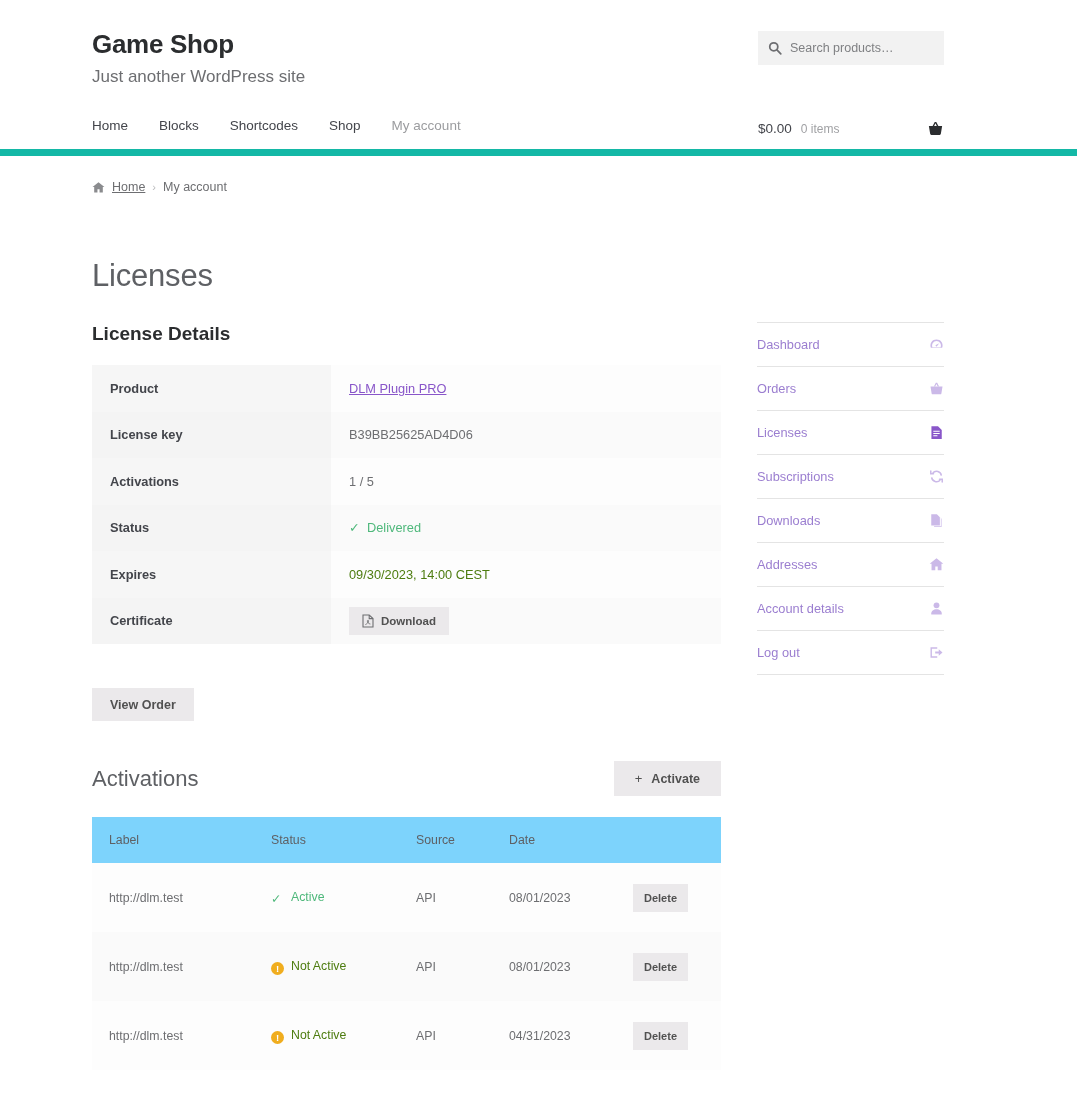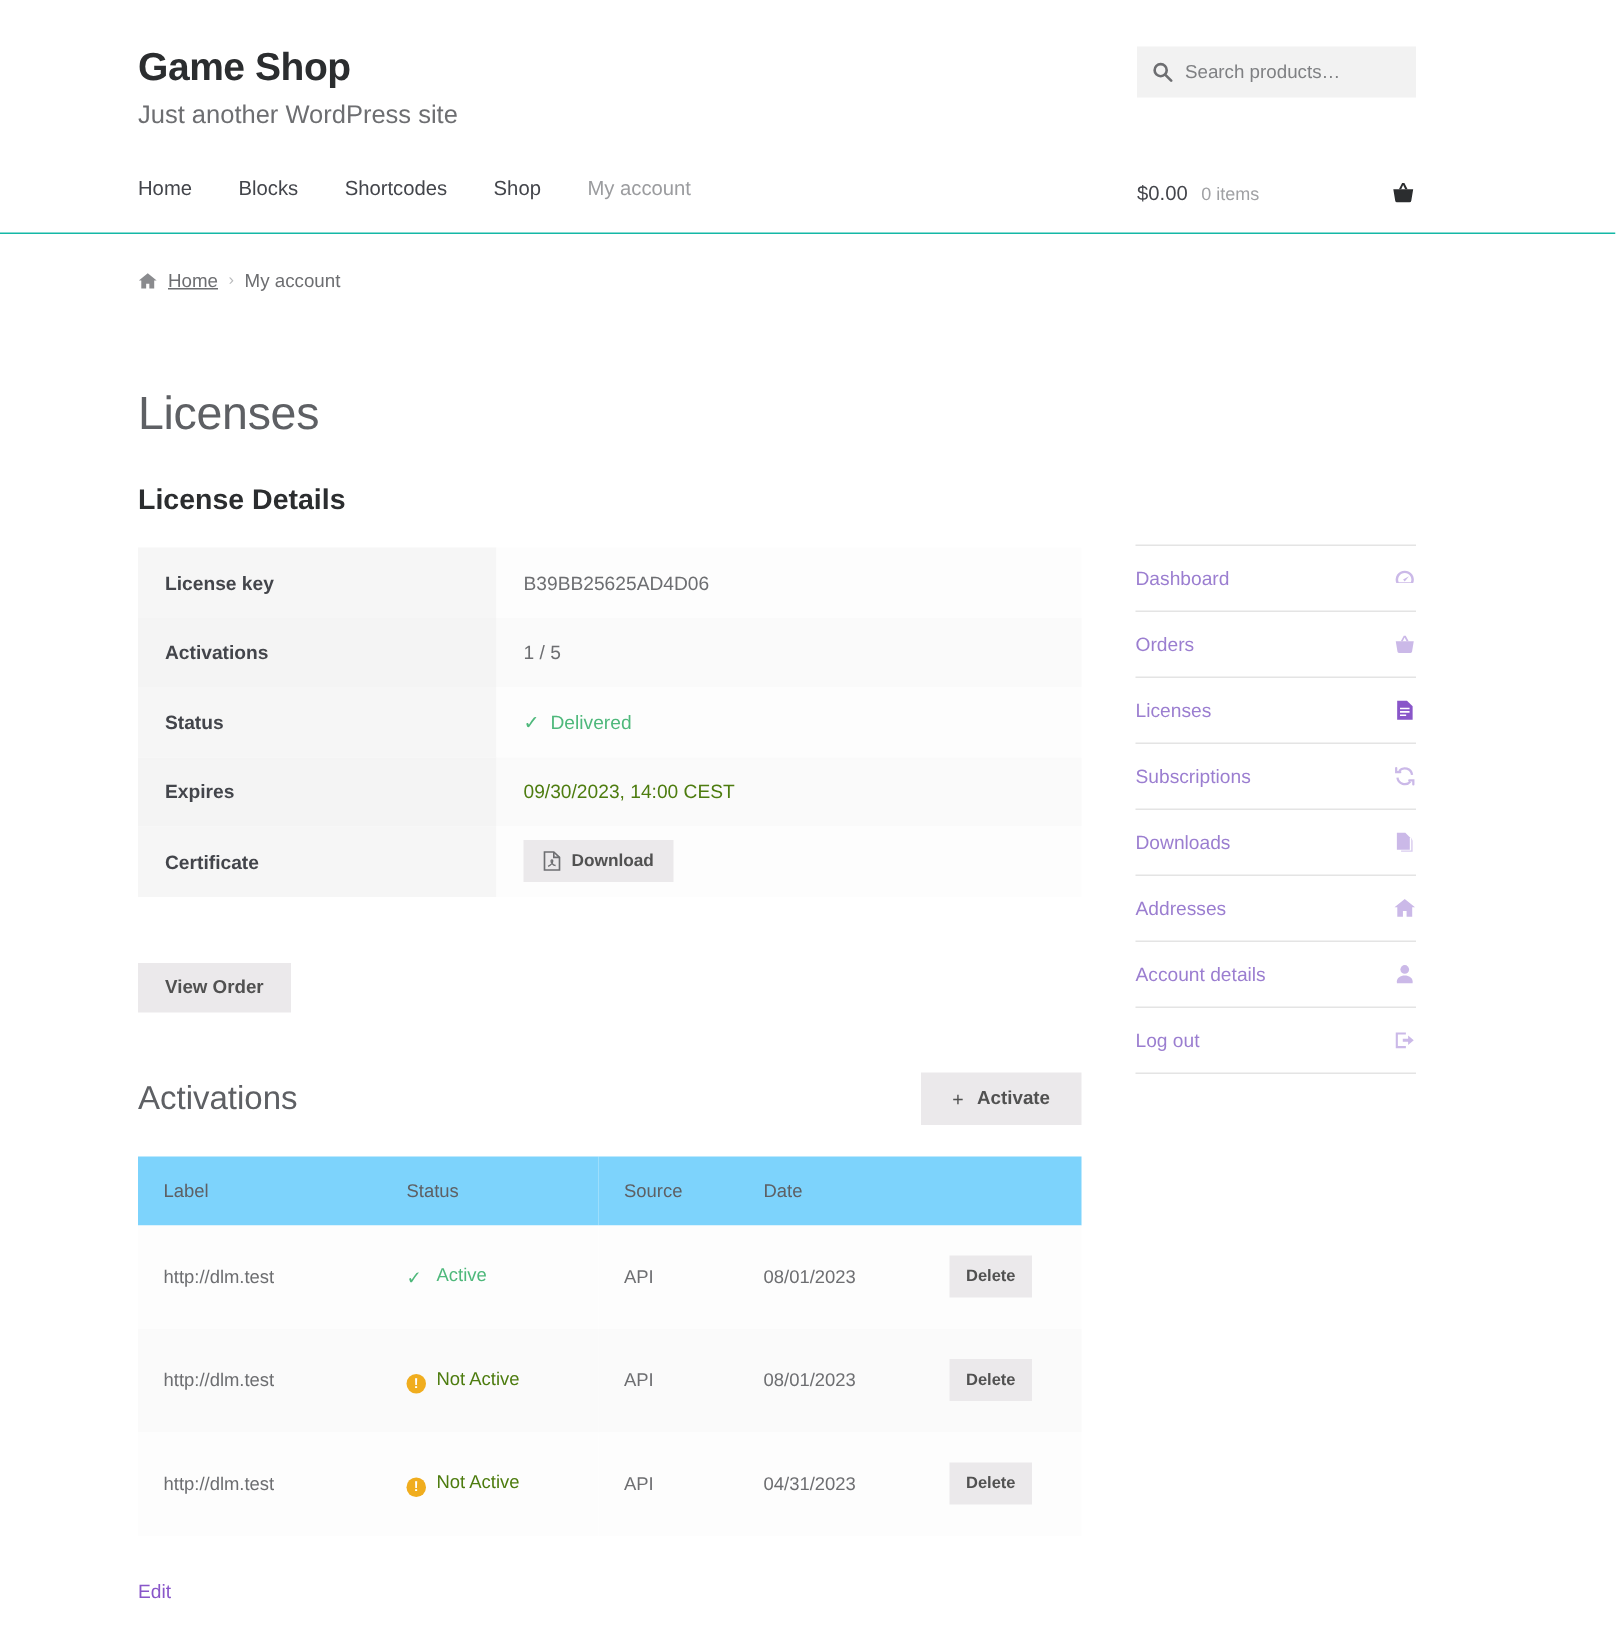--- a/index.html
+++ b/index.html
@@ -11,21 +11,21 @@
     color: #43454b;
     overflow: hidden;
   }
   a { text-decoration: none; color: inherit; }
 
   
   .site-header {
     position: relative;
     padding: 28px 0 0 0;
     height: 156px;
-    border-bottom: 1px solid #14b8a6;
+    border-bottom: 7px solid #14b8a6;
   }
   .brand { position: absolute; left: 92px; top: 30px; }
   .site-title {
     font-size: 26px;
     font-weight: bold;
     color: #2b2d2f;
     letter-spacing: -0.3px;
     line-height: 1.15;
   }
   .site-desc {
@@ -75,21 +75,21 @@
   .breadcrumb .cur { color: #6d6e71; }
 
   
   .content { position: absolute; left: 0; top: 240px; width: 1077px; }
   .page-title {
     position: absolute; left: 92px; top: 18px;
     font-size: 31px; font-weight: 300; color: #5e6064;
     letter-spacing: -0.2px;
   }
   .main-col { position: absolute; left: 92px; top: 83px; width: 629px; }
-  .side-col { position: absolute; left: 757px; top: 82px; width: 187px; margin-top: 41px; }
+  .side-col { position: absolute; left: 757px; top: 82px; width: 187px; }
 
   h2.section-bold {
     font-size: 19px; font-weight: bold; color: #2b2d2f; margin-bottom: 20px;
   }
 
   
   .details { width: 629px; border-collapse: collapse; }
   .details tr { height: 46.5px; }
   .details td { vertical-align: middle; }
   .details td.lab {
@@ -213,20 +213,26 @@
 
   <h1 class="page-title">Licenses</h1>
 
   <div class="main-col">
 
     <h2 class="section-bold">License Details</h2>
 
     <table class="details">
       <tbody>
         <tr>
+          <td class="lab">Product</td>
+          <td class="val">
+            <a class="link-purple">DLM Plugin PRO</a>
+          </td>
+        </tr>
+        <tr>
           <td class="lab">License key</td>
           <td class="val">B39BB25625AD4D06</td>
         </tr>
         <tr>
           <td class="lab">Activations</td>
           <td class="val">1 / 5</td>
         </tr>
         <tr>
           <td class="lab">Status</td>
           <td class="val">

